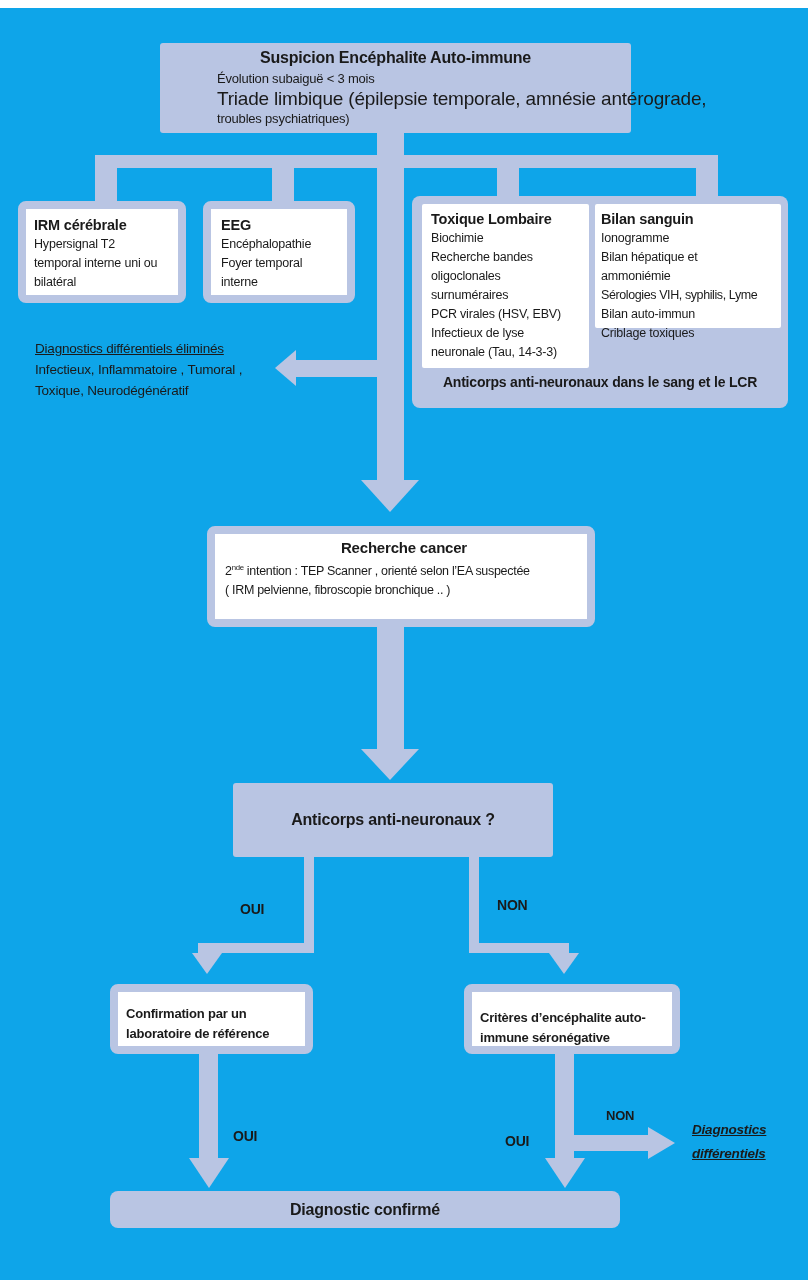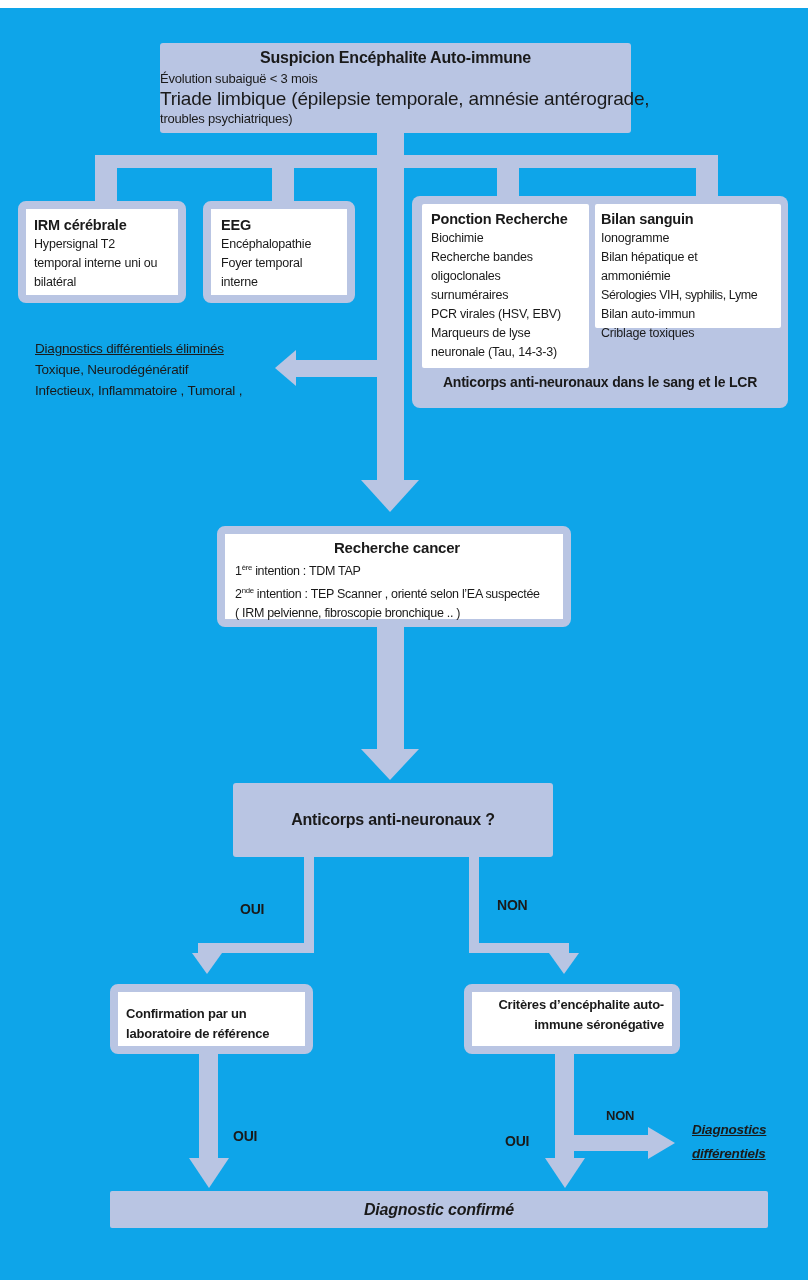--- a/index.html
+++ b/index.html
@@ -28,21 +28,21 @@
   sup { font-size:0.62em; }
   .u { text-decoration:underline; }
 </style>
 </head>
 <body>
 
 <div id="canvas">
 
   <div class="abs fill-box" style="left:160px; top:35px; width:471px; height:90px;">
     <div class="center" style="font-weight:bold; font-size:16px; padding-top:6px;">Suspicion Encéphalite Auto-immune</div>
-    <div style="padding-top:2px;">
+    <div style="padding-left:57px; padding-top:2px;">
       <div class="box-line" style="font-size:13px; line-height:20px;">Évolution subaiguë &lt; 3 mois</div>
       <div class="box-line" style="font-size:19px; line-height:20px;">Triade limbique (épilepsie temporale, amnésie antérograde,</div>
       <div class="box-line" style="font-size:13px; line-height:20px;">troubles psychiatriques)</div>
     </div>
   </div>
 
   <div class="abs conn" style="left:377px; top:124px; width:27px; height:350px;"></div>
   <div class="abs ah" style="left:361px; top:472px; border-left:29px solid transparent; border-right:29px solid transparent; border-top:32px solid var(--accent);"></div>
 
   <div class="abs conn" style="left:95px; top:147px; width:623px; height:13px;"></div>
@@ -60,53 +60,52 @@
 
   <div class="abs outline-box" style="left:203px; top:193px; width:152px; height:102px; padding:6px 10px;">
     <div class="box-title">EEG</div>
     <div class="box-line">Encéphalopathie</div>
     <div class="box-line">Foyer temporal</div>
     <div class="box-line">interne</div>
   </div>
 
   <div class="abs fill-box" style="left:412px; top:188px; width:376px; height:212px; border-radius:8px;">
     <div class="white-card" style="position:absolute; left:10px; top:8px; width:167px; height:164px; padding:5px 9px;">
-      <div class="box-title">Ponction Recherche</div>
+      <div class="box-title">Toxique Lombaire</div>
       <div class="box-line">Biochimie</div>
       <div class="box-line">Recherche bandes</div>
       <div class="box-line">oligoclonales</div>
       <div class="box-line">surnuméraires</div>
       <div class="box-line">PCR virales (HSV, EBV)</div>
-      <div class="box-line">Marqueurs de lyse</div>
+      <div class="box-line">Infectieux de lyse</div>
       <div class="box-line">neuronale (Tau, 14-3-3)</div>
     </div>
     <div class="white-card" style="position:absolute; left:183px; top:8px; width:186px; height:124px; padding:5px 6px;">
       <div class="box-title">Bilan sanguin</div>
       <div class="box-line">Ionogramme</div>
       <div class="box-line">Bilan hépatique et</div>
       <div class="box-line">ammoniémie</div>
       <div class="box-line" style="letter-spacing:-0.4px;">Sérologies VIH, syphilis, Lyme</div>
       <div class="box-line">Bilan auto-immun</div>
       <div class="box-line">Criblage toxiques</div>
     </div>
     <div class="center" style="position:absolute; left:0; right:0; top:178px; font-weight:bold; font-size:14px;">Anticorps anti-neuronaux dans le sang et le LCR</div>
   </div>
 
   <div class="abs conn" style="left:296px; top:352px; width:84px; height:17px;"></div>
   <div class="abs ah" style="left:275px; top:342px; border-top:18px solid transparent; border-bottom:18px solid transparent; border-right:21px solid var(--accent);"></div>
 
   <div class="abs" style="left:35px; top:330px; font-size:13.5px; line-height:21px;">
     <div class="u">Diagnostics différentiels éliminés</div>
+    <div>Infectieux, Inflammatoire , Tumoral ,</div>
     <div>Toxique, Neurodégénératif</div>
-    <div>Infectieux, Inflammatoire , Tumoral ,</div>
   </div>
 
-  <div class="abs outline-box" style="left:217px; top:518px; width:354px; height:101px; padding:4px 4px 20px 10px;">
+  <div class="abs outline-box" style="left:207px; top:518px; width:388px; height:101px; padding:4px 4px 20px 10px;">
     <div class="center box-title" style="font-size:15px;">Recherche cancer</div>
-    <div class="box-line" style="font-size:12.5px; letter-spacing:-0.3px;"><span>1</span><sup>ère</sup><span> intention : TDM TAP</span></div>
     <div class="box-line" style="font-size:12.5px; letter-spacing:-0.3px;"><span>2</span><sup>nde</sup><span> intention : TEP Scanner , orienté selon l’EA suspectée</span></div>
     <div class="box-line" style="font-size:12.5px; letter-spacing:-0.3px;">( IRM pelvienne, fibroscopie bronchique .. )</div>
   </div>
 
   <div class="abs conn" style="left:377px; top:618px; width:27px; height:124px;"></div>
   <div class="abs ah" style="left:361px; top:741px; border-left:29px solid transparent; border-right:29px solid transparent; border-top:31px solid var(--accent);"></div>
 
   <div class="abs fill-box" style="left:233px; top:775px; width:320px; height:74px; display:flex; align-items:center; justify-content:center;">
     <div style="font-weight:bold; font-size:16px;">Anticorps anti-neuronaux ?</div>
   </div>
@@ -119,21 +118,21 @@
   <div class="abs conn" style="left:469px; top:848px; width:10px; height:97px;"></div>
   <div class="abs conn" style="left:469px; top:935px; width:100px; height:10px;"></div>
   <div class="abs ah" style="left:549px; top:945px; border-left:15px solid transparent; border-right:15px solid transparent; border-top:21px solid var(--accent);"></div>
   <div class="abs lbl" style="left:497px; top:889px;">NON</div>
 
   <div class="abs outline-box" style="left:110px; top:976px; width:203px; height:70px; padding:12px 8px;">
     <div style="font-weight:bold; font-size:13px; line-height:20px;">Confirmation par un</div>
     <div style="font-weight:bold; font-size:13px; line-height:20px;">laboratoire de référence</div>
   </div>
 
-  <div class="abs outline-box" style="left:464px; top:976px; width:216px; height:70px; padding:3px 8px;text-align:right;">
+  <div class="abs outline-box" style="left:464px; top:976px; width:216px; height:70px; padding:16px 8px;">
     <div style="font-weight:bold; font-size:13px; line-height:20px;">Critères d’encéphalite auto-</div>
     <div style="font-weight:bold; font-size:13px; line-height:20px;">immune séronégative</div>
   </div>
 
   <div class="abs conn" style="left:199px; top:1046px; width:19px; height:104px;"></div>
   <div class="abs ah" style="left:189px; top:1150px; border-left:20px solid transparent; border-right:20px solid transparent; border-top:30px solid var(--accent);"></div>
   <div class="abs lbl" style="left:233px; top:1120px;">OUI</div>
 
   <div class="abs conn" style="left:555px; top:1046px; width:19px; height:104px;"></div>
   <div class="abs ah" style="left:545px; top:1150px; border-left:20px solid transparent; border-right:20px solid transparent; border-top:30px solid var(--accent);"></div>
@@ -141,17 +140,17 @@
 
   <div class="abs conn" style="left:574px; top:1127px; width:74px; height:16px;"></div>
   <div class="abs ah" style="left:648px; top:1119px; border-top:16px solid transparent; border-bottom:16px solid transparent; border-left:27px solid var(--accent);"></div>
   <div class="abs lbl" style="left:606px; top:1100px; font-size:13px;">NON</div>
 
   <div class="abs" style="left:692px; top:1110px; font-style:italic; font-weight:bold; font-size:13.5px; line-height:24px;">
     <div class="u">Diagnostics</div>
     <div class="u">différentiels</div>
   </div>
 
-  <div class="abs fill-box" style="left:110px; top:1183px; width:658px; height:37px; display:flex; align-items:center; justify-content:center; border-radius:2px;font-style:italic;">
+  <div class="abs fill-box" style="left:110px; top:1183px; width:510px; height:37px; display:flex; align-items:center; justify-content:center; border-radius:8px;">
     <div style="font-weight:bold; font-size:16px;">Diagnostic confirmé</div>
   </div>
 
 </div>
 
 </body></html>

